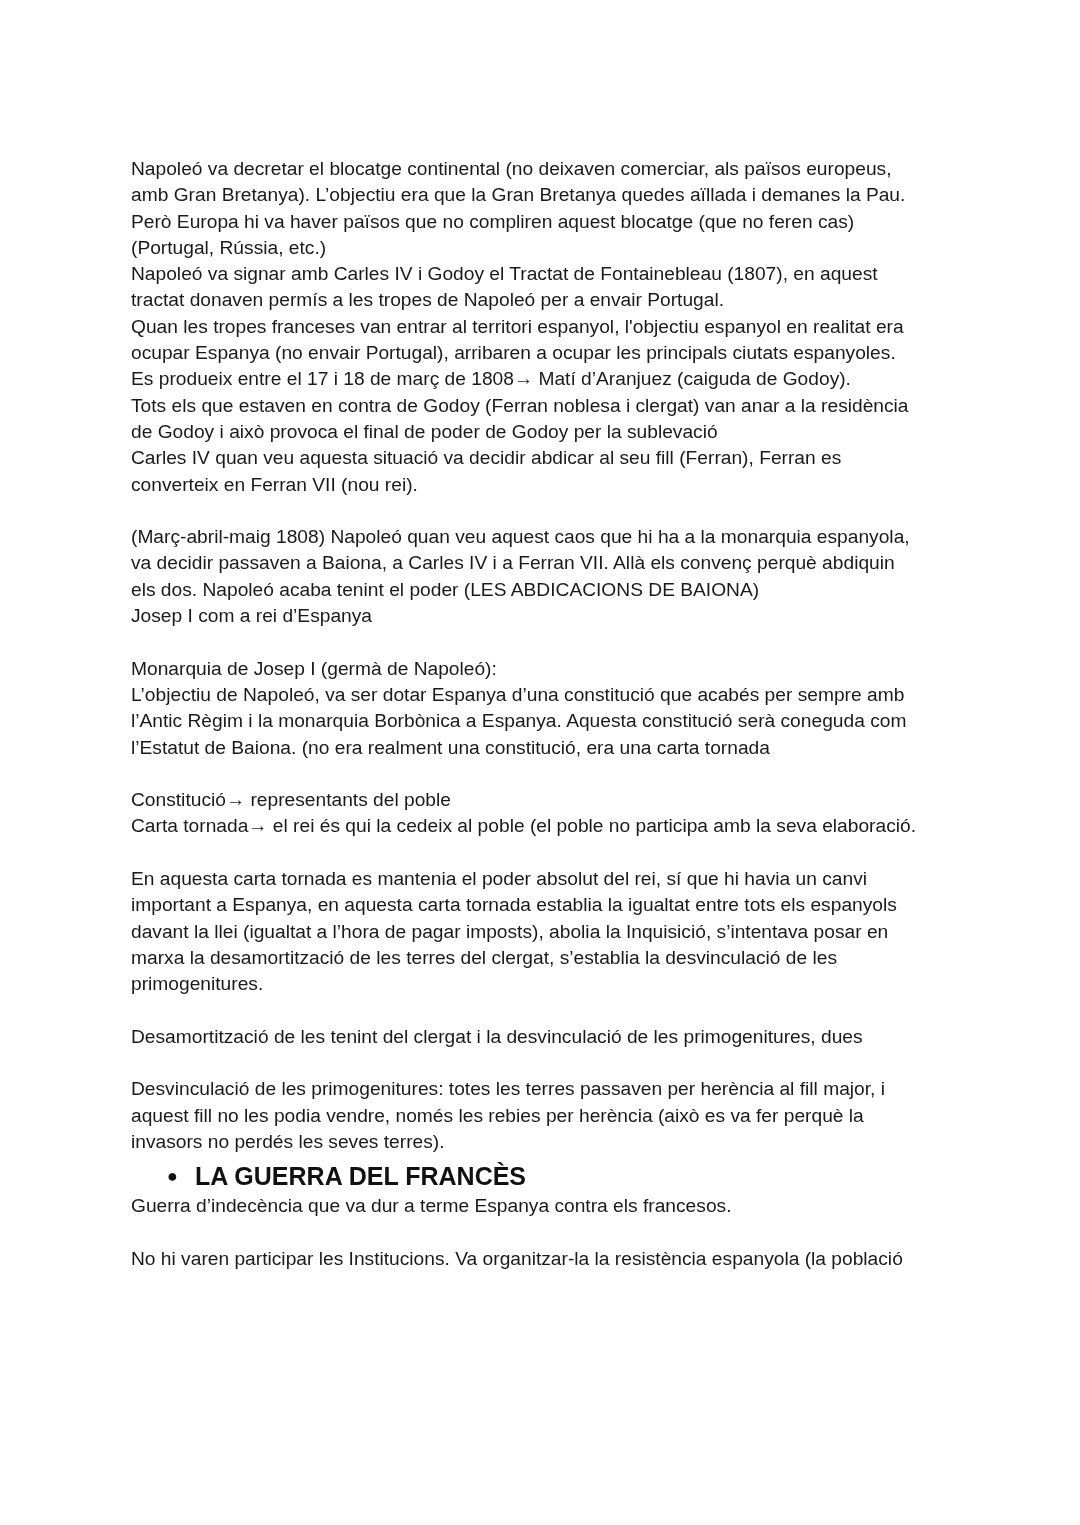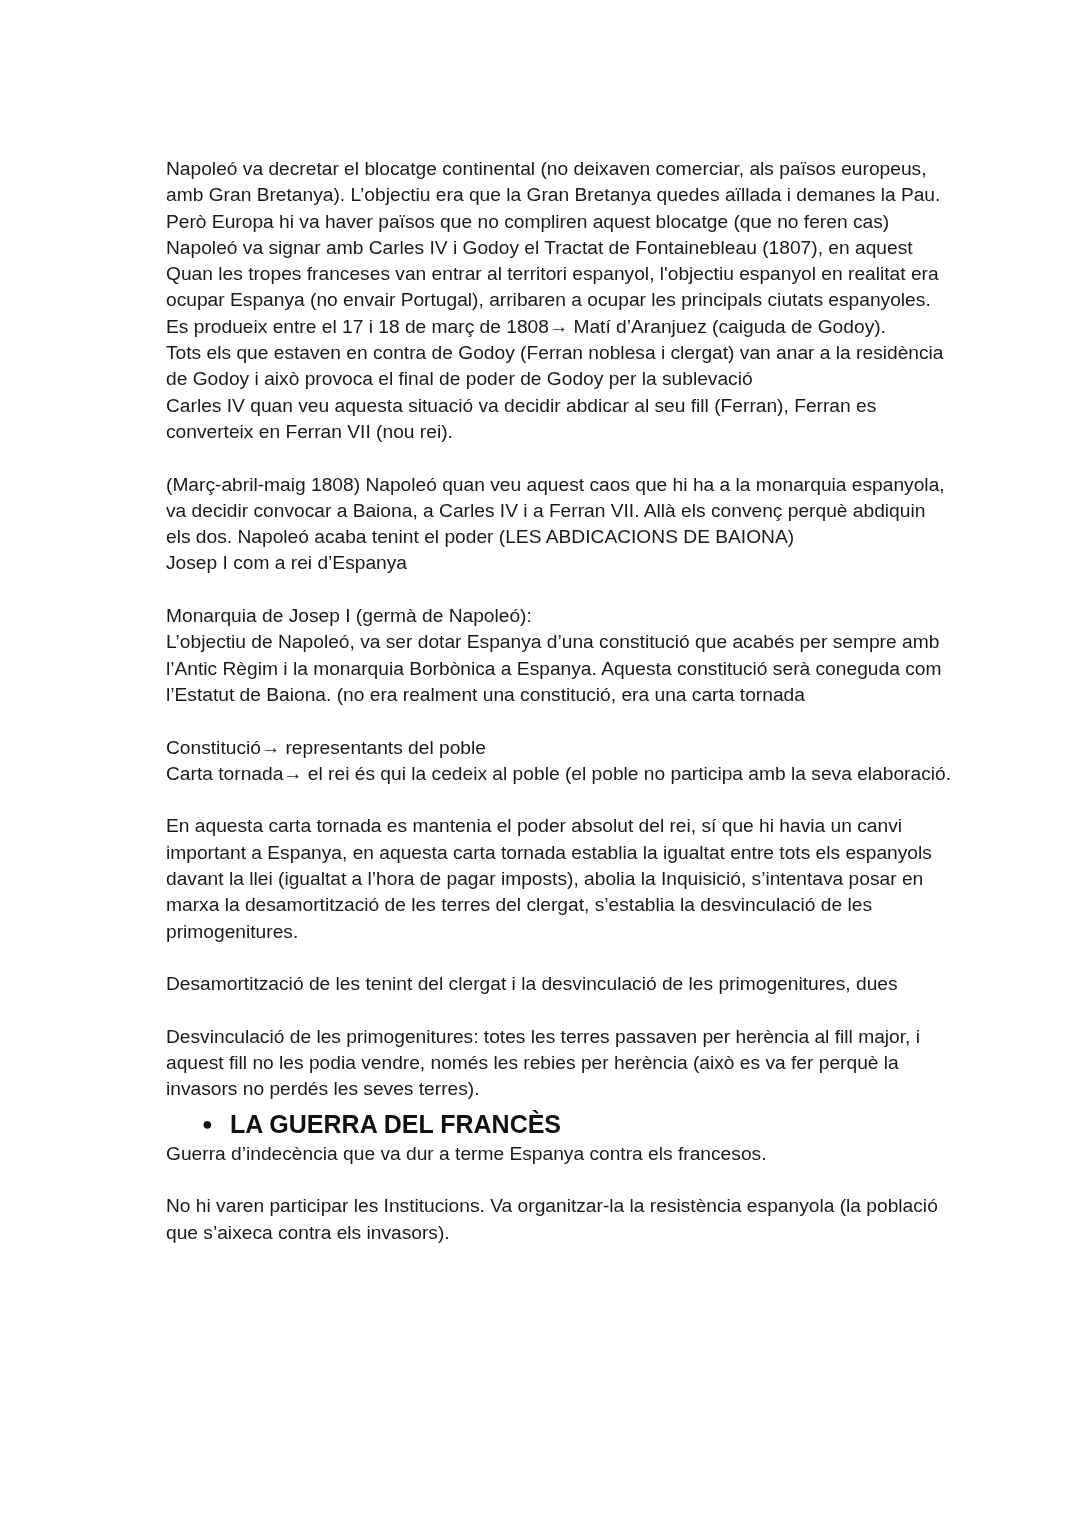--- a/index.html
+++ b/index.html
@@ -13,21 +13,20 @@
       position: relative;
       overflow: hidden;
       font-family: "Liberation Sans", sans-serif;
       color: #1a1a1a;
     }
     .page {
       position: absolute;
       left: 131px;
       top: 156px;
       width: 830px;
-      margin-left: 35px;
     }
     .line {
       font-size: 19.2px;
       line-height: 26.3px;
       height: 26.3px;
       white-space: nowrap;
     }
     .blank {
       height: 26.3px;
     }
@@ -52,35 +51,37 @@
   </style>
 </head>
 <body>
 
 <div class="page">
 
   <div>
     <div class="line">Napoleó va decretar el blocatge continental (no deixaven comerciar, als països europeus,</div>
     <div class="line">amb Gran Bretanya). L’objectiu era que la Gran Bretanya quedes aïllada i demanes la Pau.</div>
     <div class="line">Però Europa hi va haver països que no compliren aquest blocatge (que no feren cas)</div>
+    <div class="line">(Portugal, Rússia, etc.)</div>
     <div class="line">Napoleó va signar amb Carles IV i Godoy el Tractat de Fontainebleau (1807), en aquest</div>
+    <div class="line">tractat donaven permís a les tropes de Napoleó per a envair Portugal.</div>
     <div class="line">Quan les tropes franceses van entrar al territori espanyol, l'objectiu espanyol en realitat era</div>
     <div class="line">ocupar Espanya (no envair Portugal), arribaren a ocupar les principals ciutats espanyoles.</div>
     <div class="line">Es produeix entre el 17 i 18 de març de 1808→ Matí d’Aranjuez (caiguda de Godoy).</div>
     <div class="line">Tots els que estaven en contra de Godoy (Ferran noblesa i clergat) van anar a la residència</div>
     <div class="line">de Godoy i això provoca el final de poder de Godoy per la sublevació</div>
     <div class="line">Carles IV quan veu aquesta situació va decidir abdicar al seu fill (Ferran), Ferran es</div>
     <div class="line">converteix en Ferran VII (nou rei).</div>
   </div>
 
   <div class="blank"></div>
 
   <div>
     <div class="line">(Març-abril-maig 1808) Napoleó quan veu aquest caos que hi ha a la monarquia espanyola,</div>
-    <div class="line">va decidir convocar a Baiona, a Carles IV i a Ferran VII. Allà els convenç perquè abdiquin</div>
+    <div class="line">va decidir passaven a Baiona, a Carles IV i a Ferran VII. Allà els convenç perquè abdiquin</div>
     <div class="line">els dos. Napoleó acaba tenint el poder (LES ABDICACIONS DE BAIONA)</div>
     <div class="line">Josep I com a rei d’Espanya</div>
   </div>
 
   <div class="blank"></div>
 
   <div>
     <div class="line">Monarquia de Josep I (germà de Napoleó):</div>
     <div class="line">L’objectiu de Napoleó, va ser dotar Espanya d’una constitució que acabés per sempre amb</div>
     <div class="line">l’Antic Règim i la monarquia Borbònica a Espanya. Aquesta constitució serà coneguda com</div>
@@ -124,16 +125,15 @@
   </div>
 
   <div>
     <div class="line">Guerra d’indecència que va dur a terme Espanya contra els francesos.</div>
   </div>
 
   <div class="blank"></div>
 
   <div>
     <div class="line">No hi varen participar les Institucions. Va organitzar-la la resistència espanyola (la població</div>
-    <div class="line">que s’aixeca contra els invasors).</div>
   </div>
 
 </div>
 
 </body></html>

